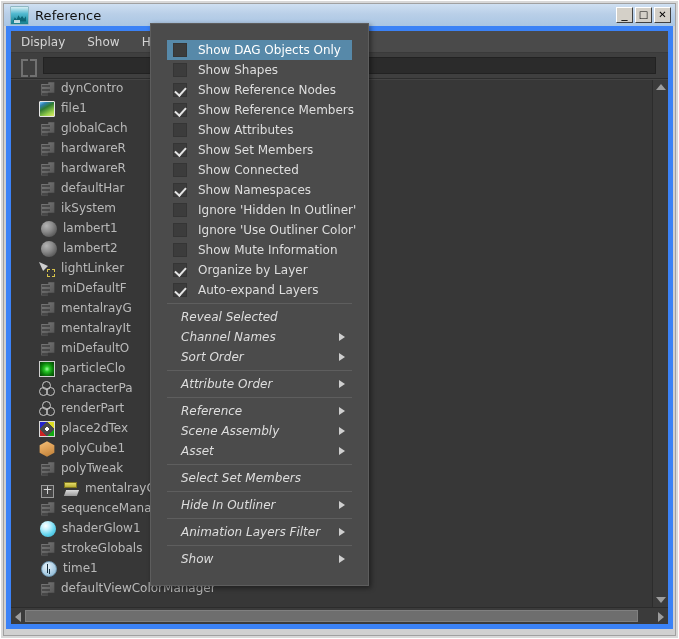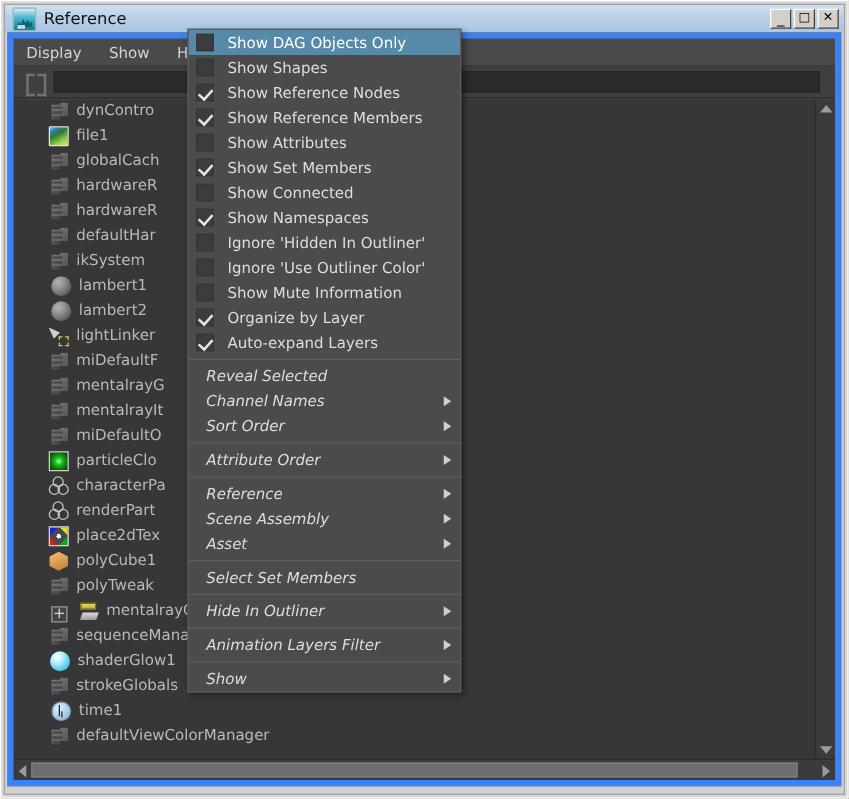--- a/index.html
+++ b/index.html
@@ -272,21 +272,21 @@
   }
 
   
   .menu{
     position:absolute;left:139px;top:-8px;width:219px;
     background:#4b4b4b;
     border:1px solid #5d5d5d;
     box-shadow:2px 2px 5px rgba(0,0,0,.45);
     z-index:50;
     box-sizing:border-box;
-    padding:0;
+    padding:16px;
   }
   .menu .item{
     height:20px;display:flex;align-items:center;position:relative;
     box-sizing:border-box;
     padding-left:31px;padding-right:18px;
   }
   .menu .item.sel{background:#5789a9;}
   .menu .item .txt{
     font-size:12px;color:#dedede;white-space:nowrap;
     font-family:"DejaVu Sans","Liberation Sans",sans-serif;

